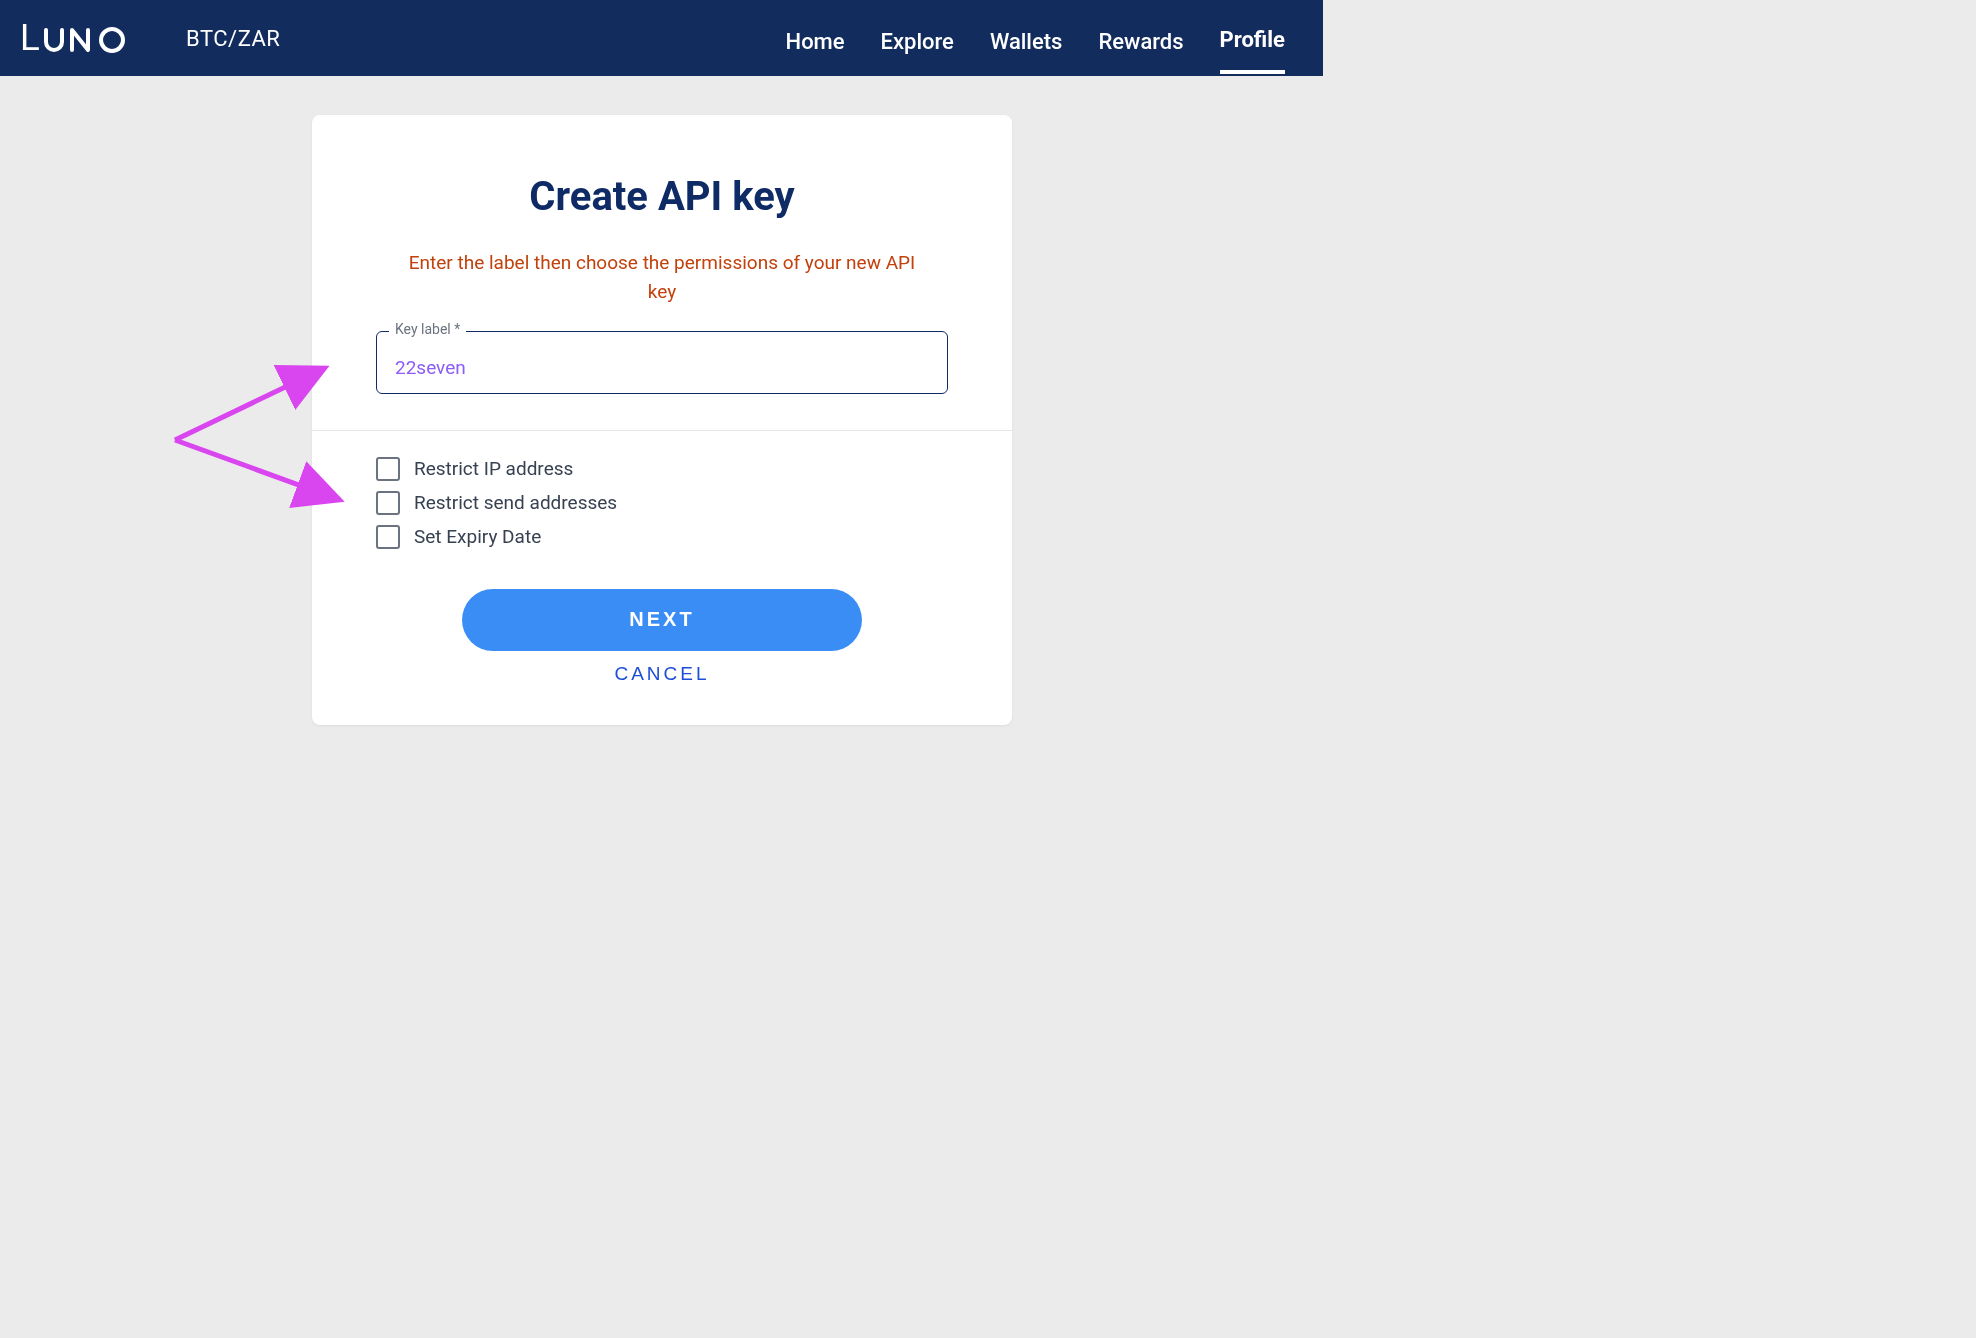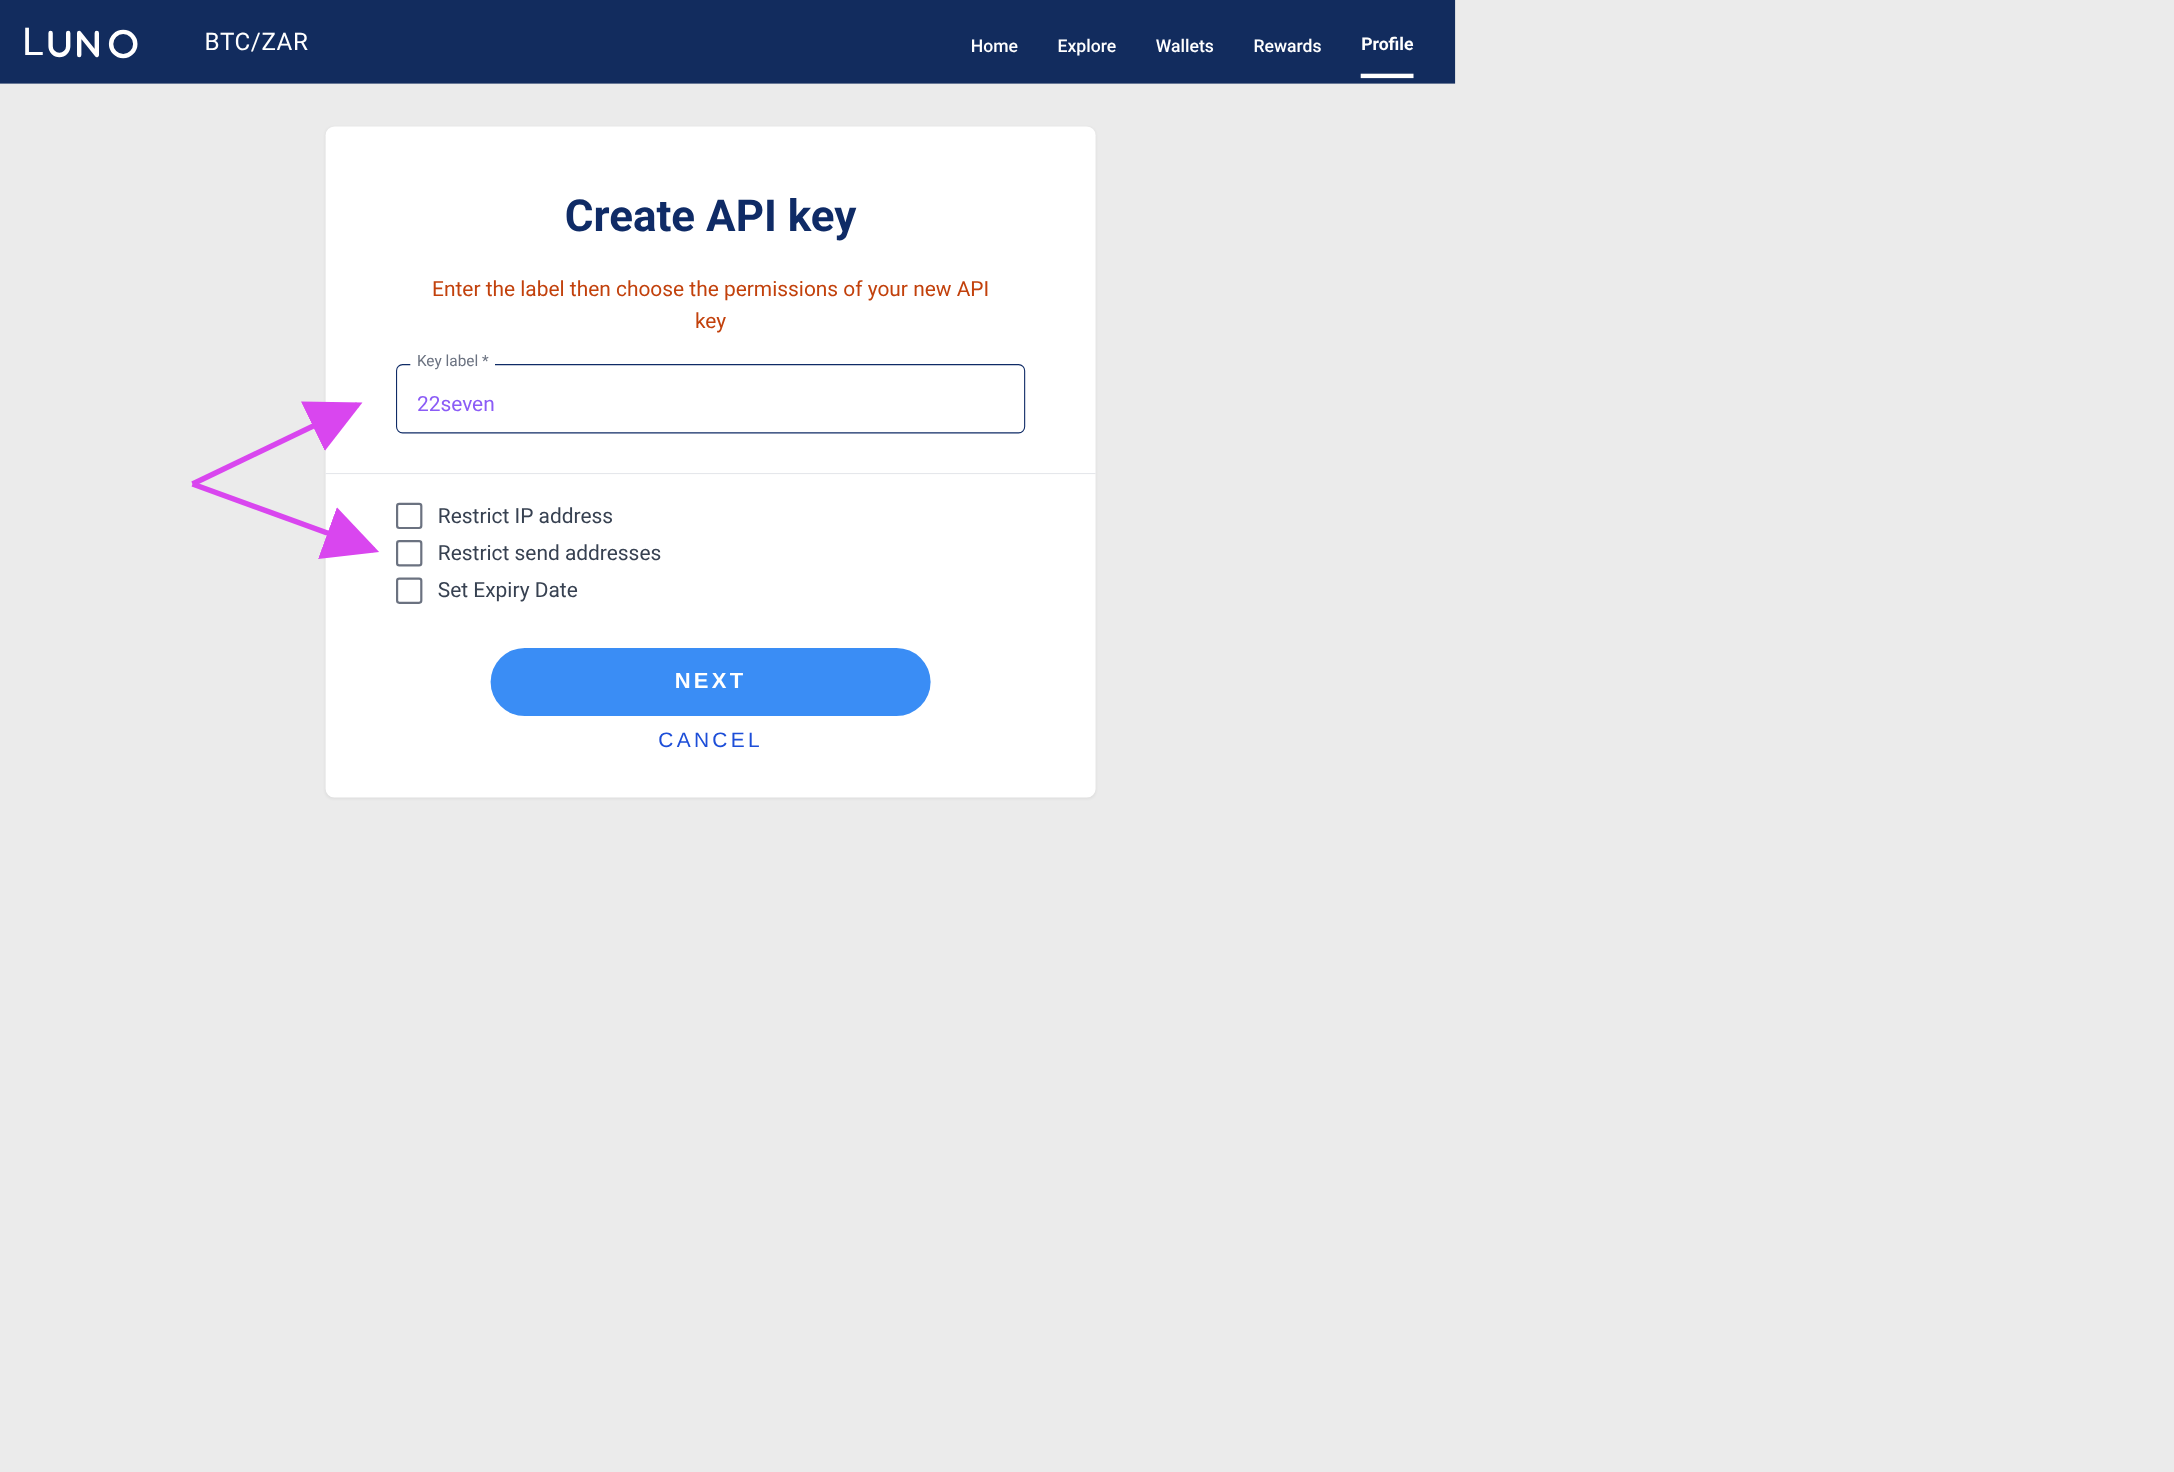--- a/index.html
+++ b/index.html
@@ -29,34 +29,34 @@
   }
   .navbar .logo svg { display:block; }
   .pair {
     font-size: 22px;
     font-weight: 400;
     margin-left: 26px;
     letter-spacing: 0.5px;
   }
   .nav-spacer { flex: 1; }
   .nav-item {
-    font-size: 16px;
+    font-size: 22px;
     font-weight: 500;
     margin: 0 18px;
     cursor: pointer;
     padding: 24px 0 18px 0;
   }
   .nav-item.active {
     font-weight: 700;
     border-bottom: 4px solid #fff;
   }
 
   .card {
     position: absolute;
-    left: 296px;
+    left: 312px;
     top: 115px;
     width: 700px;
     background: #fff;
     border-radius: 8px;
     box-shadow: 0 1px 3px rgba(0,0,0,0.06);
     padding: 58px 64px 40px 64px;
   }
   .card h1 {
     text-align: center;
     font-size: 40px;

